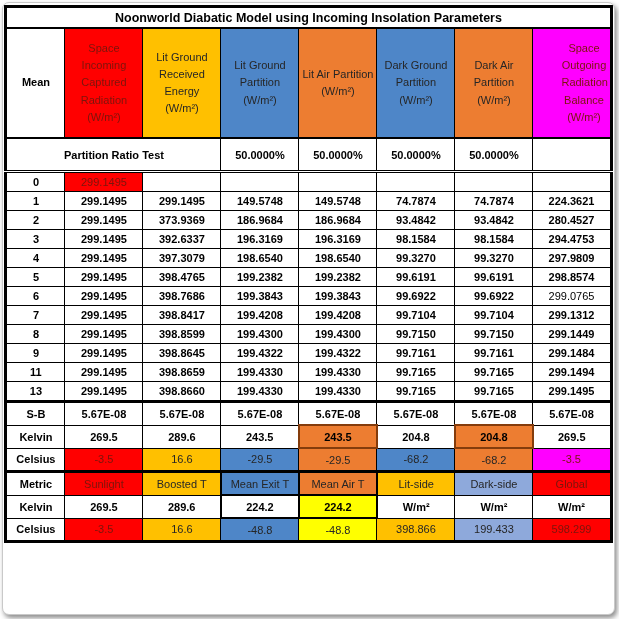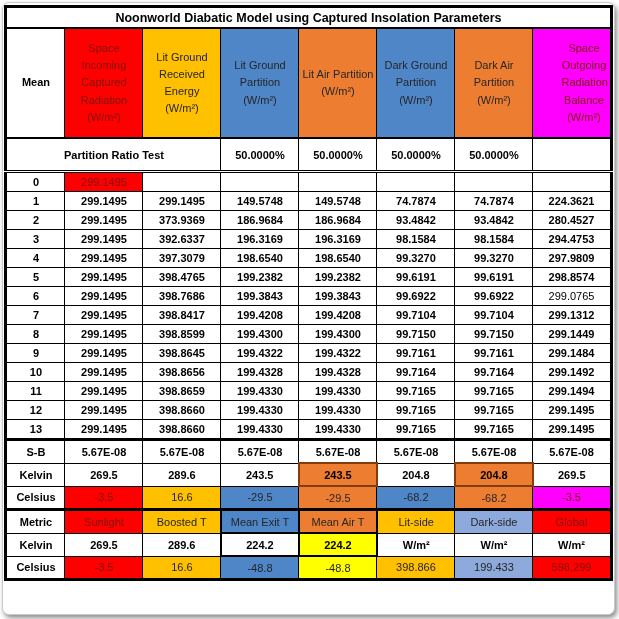--- a/index.html
+++ b/index.html
@@ -71,21 +71,21 @@
       <col style="width:78px">
         <col style="width:78px">
         <col style="width:78px">
       <col style="width:78px">
         <col style="width:78px">
         <col style="width:78px">
       <col style="width:78px">
     </colgroup>
     <tbody id="tbody">
         <tr>
-          <td class="title-cell" colspan="8">Noonworld Diabatic Model using Captured Insolation Parameters</td>
+          <td class="title-cell" colspan="8">Noonworld Diabatic Model using Incoming Insolation Parameters</td>
         </tr>
         <tr>
           <th class="hdr" style="font-weight: bold;">Mean</th>
           <th class="hdr" style="background: rgb(255, 0, 0); color: rgb(123, 21, 12);">Space Incoming Captured Radiation (W/m²)</th>
           <th class="hdr" style="background: rgb(255, 192, 0); color: rgb(38, 38, 38);">Lit Ground Received Energy (W/m²)</th>
           <th class="hdr" style="background: rgb(78, 134, 200); color: rgb(38, 38, 38);">Lit Ground Partition (W/m²)</th>
           <th class="hdr" style="background: rgb(237, 125, 49); color: rgb(38, 38, 38);">Lit Air Partition (W/m²)</th>
           <th class="hdr" style="background: rgb(78, 134, 200); color: rgb(38, 38, 38);">Dark Ground Partition (W/m²)</th>
           <th class="hdr" style="background: rgb(237, 125, 49); color: rgb(38, 38, 38);">Dark Air Partition (W/m²)</th>
           <th class="hdr" style="background: rgb(255, 0, 255); color: rgb(123, 21, 12); padding-left: 28px;">Space Outgoing Radiation Balance (W/m²)</th>
@@ -192,48 +192,28 @@
           <td class="cyc">9</td>
           <td style="font-weight: bold;">299.1495</td>
           <td style="font-weight: bold;">398.8645</td>
           <td style="font-weight: bold;">199.4322</td>
           <td style="font-weight: bold;">199.4322</td>
           <td style="font-weight: bold;">99.7161</td>
           <td style="font-weight: bold;">99.7161</td>
           <td style="font-weight: bold;">299.1484</td>
         </tr>
         <tr class="datarow">
-          <td class="cyc">10</td>
-          <td style="font-weight: bold;">299.1495</td>
-          <td style="font-weight: bold;">398.8656</td>
-          <td style="font-weight: bold;">199.4328</td>
-          <td style="font-weight: bold;">199.4328</td>
-          <td style="font-weight: bold;">99.7164</td>
-          <td style="font-weight: bold;">99.7164</td>
-          <td style="font-weight: bold;">299.1492</td>
-        </tr>
-        <tr class="datarow">
           <td class="cyc">11</td>
           <td style="font-weight: bold;">299.1495</td>
           <td style="font-weight: bold;">398.8659</td>
           <td style="font-weight: bold;">199.4330</td>
           <td style="font-weight: bold;">199.4330</td>
           <td style="font-weight: bold;">99.7165</td>
           <td style="font-weight: bold;">99.7165</td>
           <td style="font-weight: bold;">299.1494</td>
-        </tr>
-        <tr class="datarow">
-          <td class="cyc">12</td>
-          <td style="font-weight: bold;">299.1495</td>
-          <td style="font-weight: bold;">398.8660</td>
-          <td style="font-weight: bold;">199.4330</td>
-          <td style="font-weight: bold;">199.4330</td>
-          <td style="font-weight: bold;">99.7165</td>
-          <td style="font-weight: bold;">99.7165</td>
-          <td style="font-weight: bold;">299.1495</td>
         </tr>
         <tr class="datarow">
           <td class="cyc">13</td>
           <td style="font-weight: bold;">299.1495</td>
           <td style="font-weight: bold;">398.8660</td>
           <td style="font-weight: bold;">199.4330</td>
           <td style="font-weight: bold;">199.4330</td>
           <td style="font-weight: bold;">99.7165</td>
           <td style="font-weight: bold;">99.7165</td>
           <td style="font-weight: bold;">299.1495</td>

